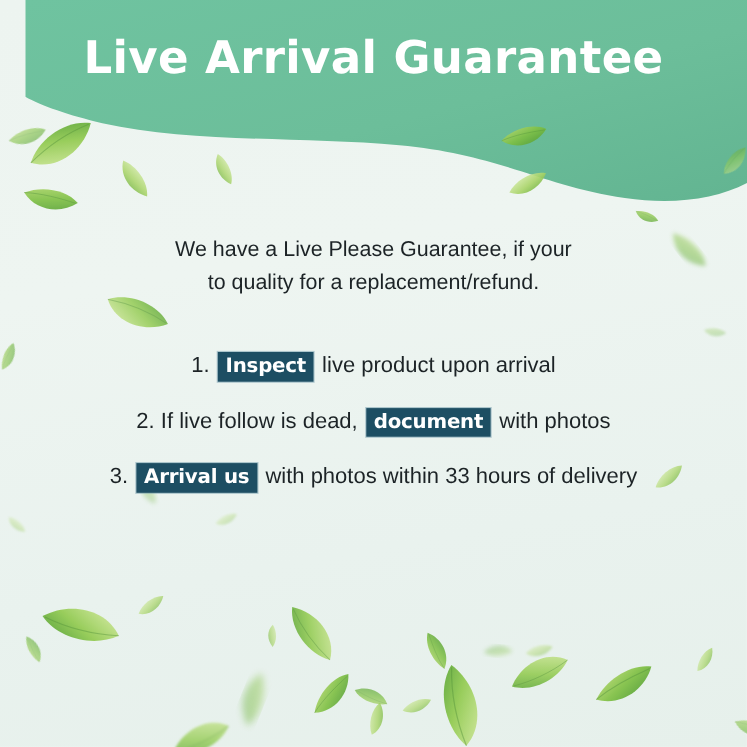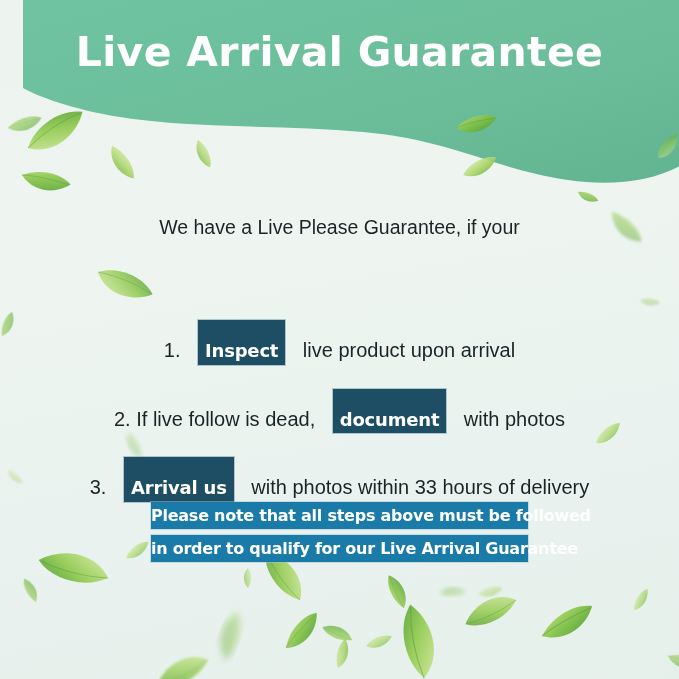--- a/index.html
+++ b/index.html
@@ -83,22 +83,22 @@
     line-height: 1.2;
     margin-bottom: 24px;
     white-space: nowrap;
   }
   .step .num { font-size: 20px; }
   .hl {
     display: inline-block;
     background: #1d4e63;
     color: #ffffff;
     font-weight: bold;
-    padding: 20px 7px 3px 7px;
-    margin: 0 12px;
+    padding: 2px 7px 3px 7px;
+    margin: 0 2px;
     box-shadow: 0 0 0 1px rgba(120,160,175,0.55);
     font-family: "DejaVu Sans", sans-serif;
     font-size: 18px;
     letter-spacing: -0.2px;
     vertical-align: baseline;
   }
 
   .notes {
     position: absolute;
     left: 0;
@@ -295,20 +295,21 @@
       <g transform="translate(128,432) rotate(70) scale(0.5)" opacity="0.3" filter="url(#blurL)">
           <use href="#leafShape"></use>
         </g>
     </svg>
   </div>
 
   <div class="content">
 
     <div class="intro">
       <div>We have a Live Please Guarantee, if your</div>
+      <div>to quality for a replacement/refund.</div>
     </div>
 
     <div class="steps">
 
       <div class="step">
         <span class="num">1.</span>
         <span class="hl">Inspect</span>
         <span>live product upon arrival</span>
       </div>
 
@@ -320,19 +321,15 @@
       </div>
 
       <div class="step">
         <span class="num">3.</span>
         <span class="hl">Arrival us</span>
         <span>with photos within 33 hours of delivery</span>
       </div>
 
     </div>
 
-    <div class="notes">
-      <span class="note">Please note that all steps above must be followed</span>
-      <span class="note">in order to qualify for our Live Arrival Guarantee</span>
-    </div>
 
   </div>
 </div>
 
 </body></html>

